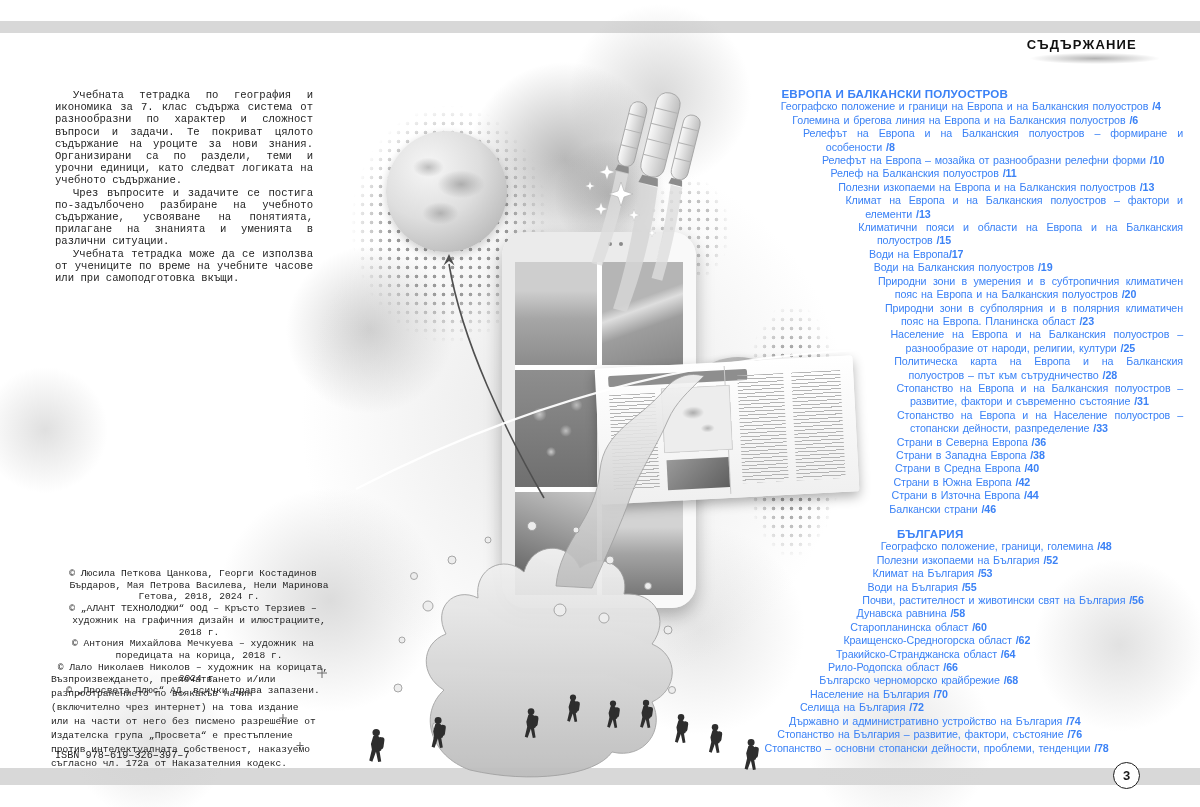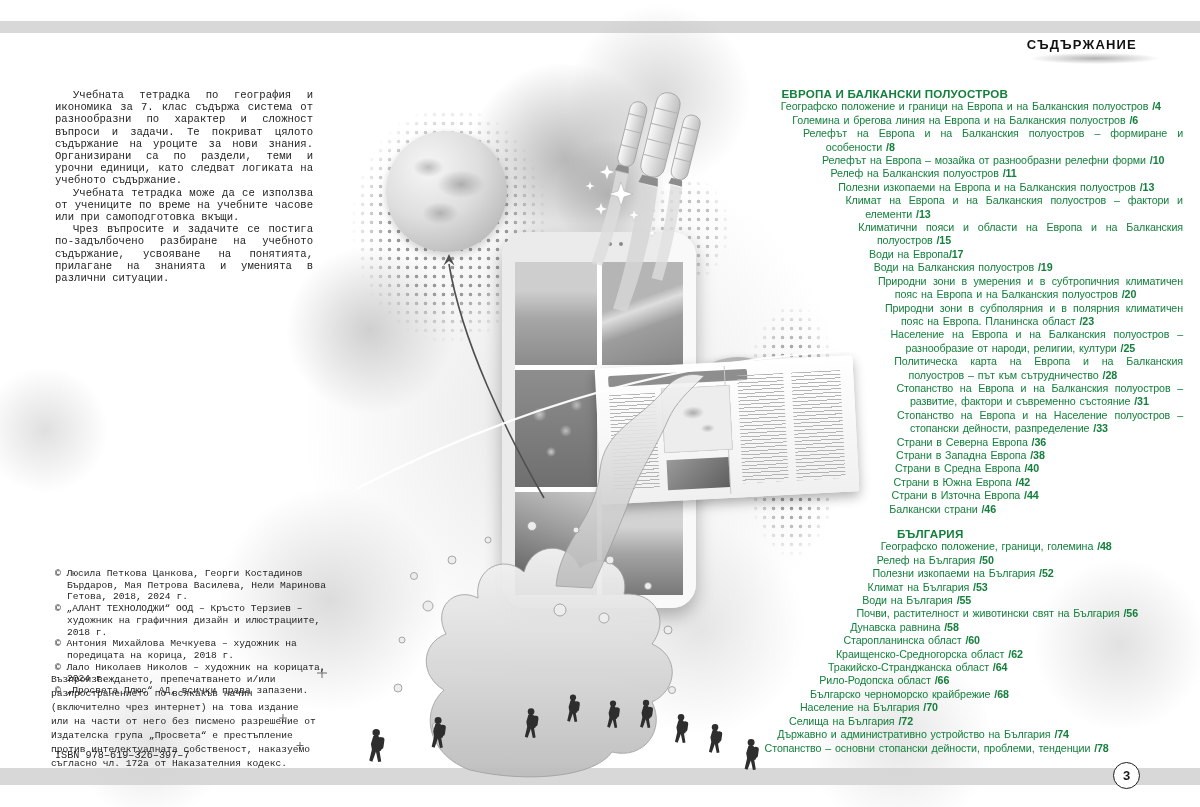--- a/index.html
+++ b/index.html
@@ -21,27 +21,27 @@
   }
   .page-circle{
     left:1113px;top:762px;width:25px;height:25px;border:1.6px solid #1c1c1c;border-radius:50%;
     background:#fff;text-align:center;line-height:25px;font-weight:bold;font-size:13px;z-index:9;
   }
 
   
   .serif{font-family:Liberation Mono, monospace;color:#1e1e1e;}
   .intro{left:55px;top:89px;width:258px;font-size:10.6px;line-height:12.2px;text-align:justify;z-index:5;}
   .intro p{margin:0;text-indent:18px;}
-  .copyright{left:55px;top:568px;width:276px;font-size:9.6px;line-height:11.7px;z-index:5;}
+  .copyright{left:55px;top:568px;width:276px;font-size:9.6px;line-height:11.7px;z-index:5;text-align:center;}
   .copyright .entry{padding-left:12px;text-indent:-12px;}
   .legal{left:51px;top:673px;width:270px;font-size:9.6px;line-height:14px;z-index:5;}
   .isbn{left:55px;top:750px;font-size:10.2px;z-index:5;}
 
   
-  .toc{left:752px;top:87px;width:431px;z-index:5;color:#15803d;}
+  .toc{left:752px;top:87px;width:431px;z-index:5;color:#3b82f6;}
   .toc-float{float:left;width:162px;height:660px;shape-outside:circle(459px at -301px 332px);}
   .toc-heading{font-weight:bold;font-size:11.6px;line-height:13.4px;letter-spacing:.2px;}
   .toc-section + .toc-section .toc-heading{margin-top:11px;}
   .toc-item{
     font-size:10.7px;line-height:13.4px;text-align:justify;
     padding-left:13px;text-indent:-13px;word-spacing:1px;letter-spacing:-.1px;
   }
   .toc-item b{font-weight:bold;}
 
   
@@ -245,22 +245,22 @@
     </g>
   </svg>
 </div>
 
 <div class="abs top-bar"></div>
 <div class="abs contents-title">СЪДЪРЖАНИЕ</div>
 <div class="abs title-shadow"></div>
 
 <div class="abs serif intro" id="intro">
     <p>Учебната тетрадка по география и икономика за 7. клас съдържа система от разнообразни по характер и сложност въпроси и задачи. Те покриват цялото съдържание на уроците за нови знания. Организирани са по раздели, теми и урочни единици, като следват логиката на учебното съдържание.</p>
+    <p>Чрез въпросите и задачите се постига по-задълбочено разбиране на учебното съдържание, усвояване на понятията, прилагане на знанията и уменията в различни ситуации.</p>
     <p>Учебната тетрадка може да се използва от учениците по време на учебните часове или при самоподготовка вкъщи.</p>
-    <p>Чрез въпросите и задачите се постига по-задълбочено разбиране на учебното съдържание, усвояване на понятията, прилагане на знанията и уменията в различни ситуации.</p>
   </div>
 <div class="abs serif copyright" id="copyright">
     <div class="entry">© Люсила Петкова Цанкова, Георги Костадинов Бърдаров, Мая Петрова Василева, Нели Маринова Гетова, 2018, 2024 г.</div>
     <div class="entry">© „АЛАНТ ТЕХНОЛОДЖИ“ ООД – Кръсто Терзиев – художник на графичния дизайн и илюстрациите, 2018 г.</div>
     <div class="entry">© Антония Михайлова Мечкуева – художник на поредицата на корица, 2018 г.</div>
     <div class="entry">© Лало Николаев Николов – художник на корицата, 2024 г.</div>
     <div class="entry">© „Просвета Плюс“ АД, всички права запазени.</div>
   </div>
 <div class="abs serif legal">Възпроизвеждането, препечатването и/или разпространението по всякакъв начин (включително чрез интернет) на това издание или на части от него без писмено разрешение от Издателска група „Просвета“ е престъпление против интелектуалната собственост, наказуемо съгласно чл. 172а от Наказателния кодекс.</div>
 <div class="abs serif isbn">ISBN 978–619–326–397–7</div>
@@ -288,32 +288,32 @@
       <div class="toc-item"><span>Страни в Северна Европа</span> <b>/36</b></div>
       <div class="toc-item"><span>Страни в Западна Европа</span> <b>/38</b></div>
       <div class="toc-item"><span>Страни в Средна Европа</span> <b>/40</b></div>
       <div class="toc-item"><span>Страни в Южна Европа</span> <b>/42</b></div>
       <div class="toc-item"><span>Страни в Източна Европа</span> <b>/44</b></div>
       <div class="toc-item"><span>Балкански страни</span> <b>/46</b></div>
     </div>
     <div class="toc-section">
       <div class="toc-heading">БЪЛГАРИЯ</div>
       <div class="toc-item"><span>Географско положение, граници, големина</span> <b>/48</b></div>
-      <div class="toc-item"><span>Релеф на България</span> <b>/50</b></div>
       <div class="toc-item"><span>Полезни изкопаеми на България</span> <b>/52</b></div>
       <div class="toc-item"><span>Климат на България</span> <b>/53</b></div>
       <div class="toc-item"><span>Води на България</span> <b>/55</b></div>
       <div class="toc-item"><span>Почви, растителност и животински свят на България</span> <b>/56</b></div>
       <div class="toc-item"><span>Дунавска равнина</span> <b>/58</b></div>
       <div class="toc-item"><span>Старопланинска област</span> <b>/60</b></div>
       <div class="toc-item"><span>Краищенско-Средногорска област</span> <b>/62</b></div>
       <div class="toc-item"><span>Тракийско-Странджанска област</span> <b>/64</b></div>
       <div class="toc-item"><span>Рило-Родопска област</span> <b>/66</b></div>
       <div class="toc-item"><span>Българско черноморско крайбрежие</span> <b>/68</b></div>
       <div class="toc-item"><span>Население на България</span> <b>/70</b></div>
       <div class="toc-item"><span>Селища на България</span> <b>/72</b></div>
       <div class="toc-item"><span>Държавно и административно устройство на България</span> <b>/74</b></div>
+      <div class="toc-item"><span>Стопанство на България – развитие, фактори, състояние</span> <b>/76</b></div>
       <div class="toc-item"><span>Стопанство – основни стопански дейности, проблеми, тенденции</span> <b>/78</b></div>
     </div>
   </div>
 
 <div class="abs bottom-bar"></div>
 <div class="abs page-circle">3</div>
 
 </body></html>

